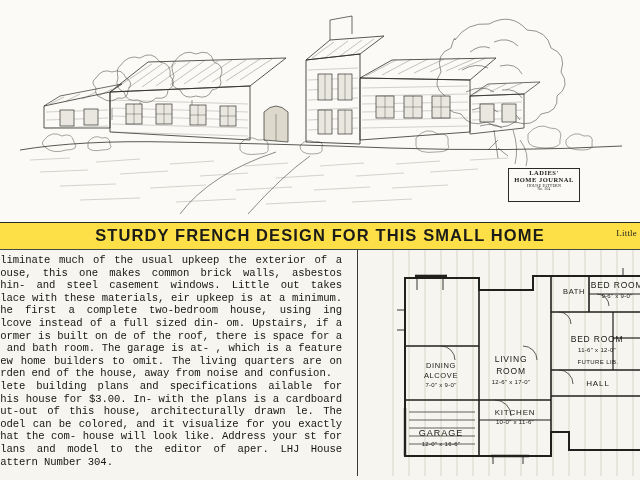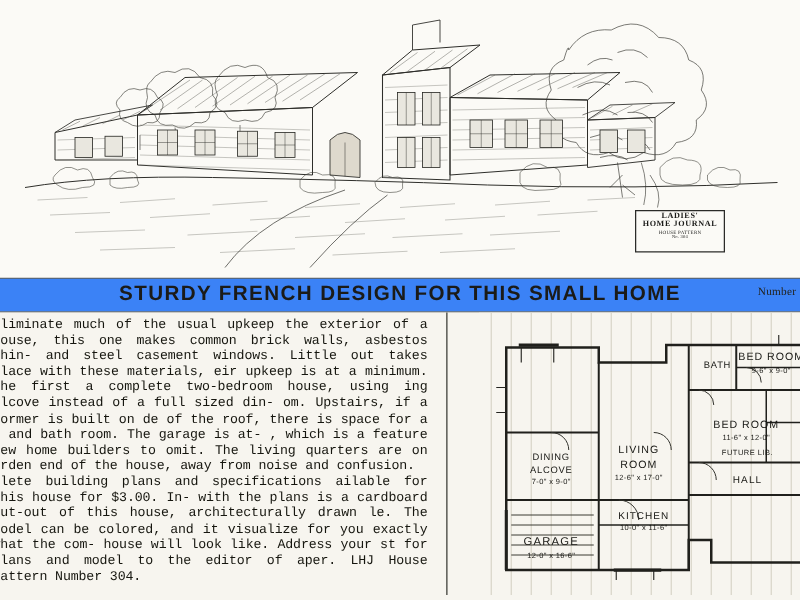--- a/index.html
+++ b/index.html
@@ -76,21 +76,21 @@
     height: 0;
     border-top: 1px solid #2a2a27;
   }
   .rule.thin {
     border-top: 1px solid #4a4a45;
   }
   
   .headline-band {
     position: relative;
     height: 26px;
-    background: #3b82f6;
+    background: #fde047;
   }
   .headline {
     position: absolute;
     left: 0;
     right: 0;
     top: 3px;
     text-align: center;
     font-family: "Liberation Sans", sans-serif;
     font-weight: bold;
     font-size: 16.5px;
@@ -350,21 +350,21 @@
       <span class="l3">HOUSE PATTERN</span>
       <span class="l4">No. 304</span>
     </div>
   </div>
 
   <div class="rule"></div>
 
   <div class="headline-band">
     <div class="headline">STURDY FRENCH DESIGN FOR THIS SMALL HOME</div>
   </div>
-  <div class="house-caption">Number</div>
+  <div class="house-caption">Little</div>
 
   <div class="rule thin"></div>
 
   <div class="lower">
 
     <div class="body-text">
       <p>eliminate much of the usual upkeep the exterior of a house, this one makes common brick walls, asbestos shin- and steel casement windows.  Little out takes place with these materials, eir upkeep is at a minimum.  The first a complete two-bedroom house, using ing alcove instead of a full sized din- om.  Upstairs, if a dormer is built on de of the roof, there is space for a m and bath room.  The garage is at- , which is a feature few home builders to omit.  The living quarters are on arden end of the house, away from noise and confusion.</p>
       <p>plete building plans and specifications ailable for this house for $3.00.  In- with the plans is a cardboard cut-out of this house, architecturally drawn le.  The model can be colored, and it visualize for you exactly what the com- house will look like.  Address your st for plans and model to the editor of aper. LHJ House Pattern Number 304.</p>
     </div>
 

